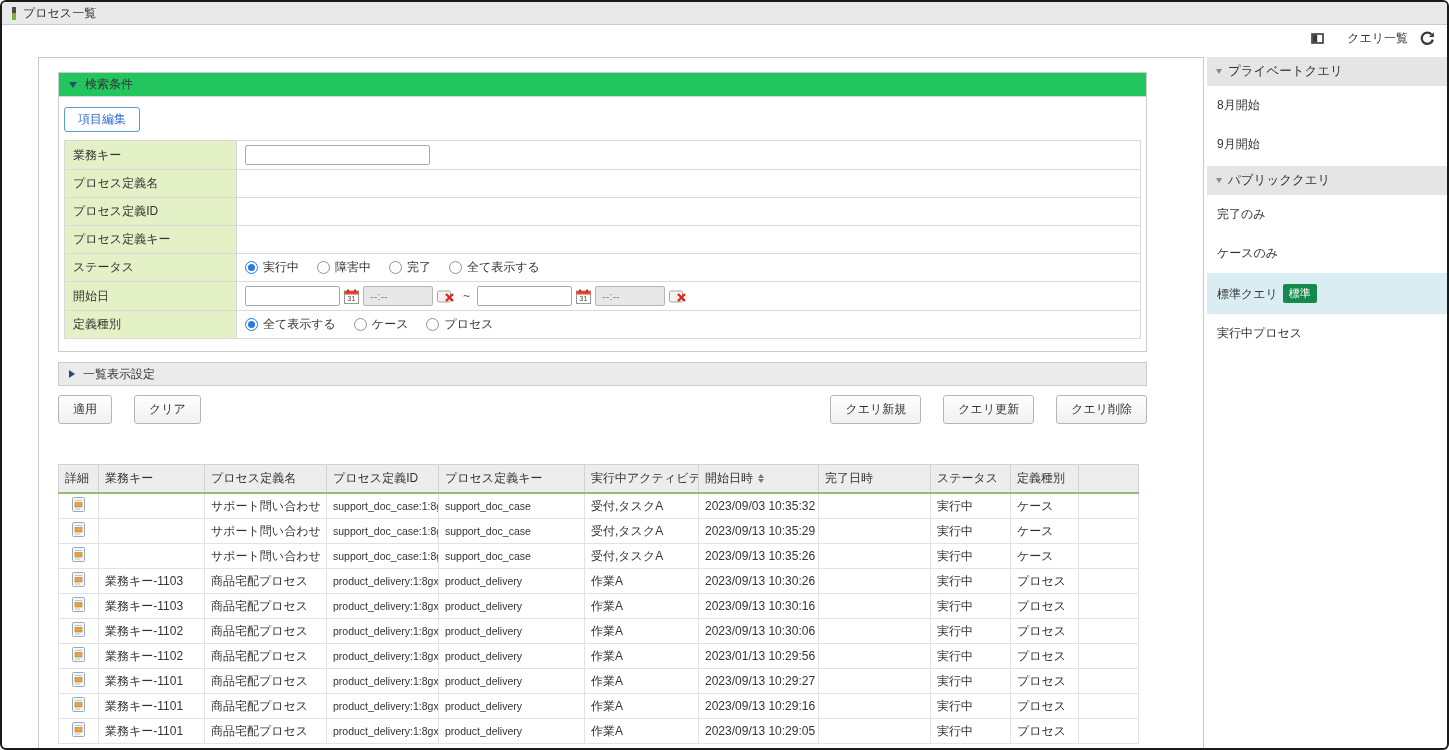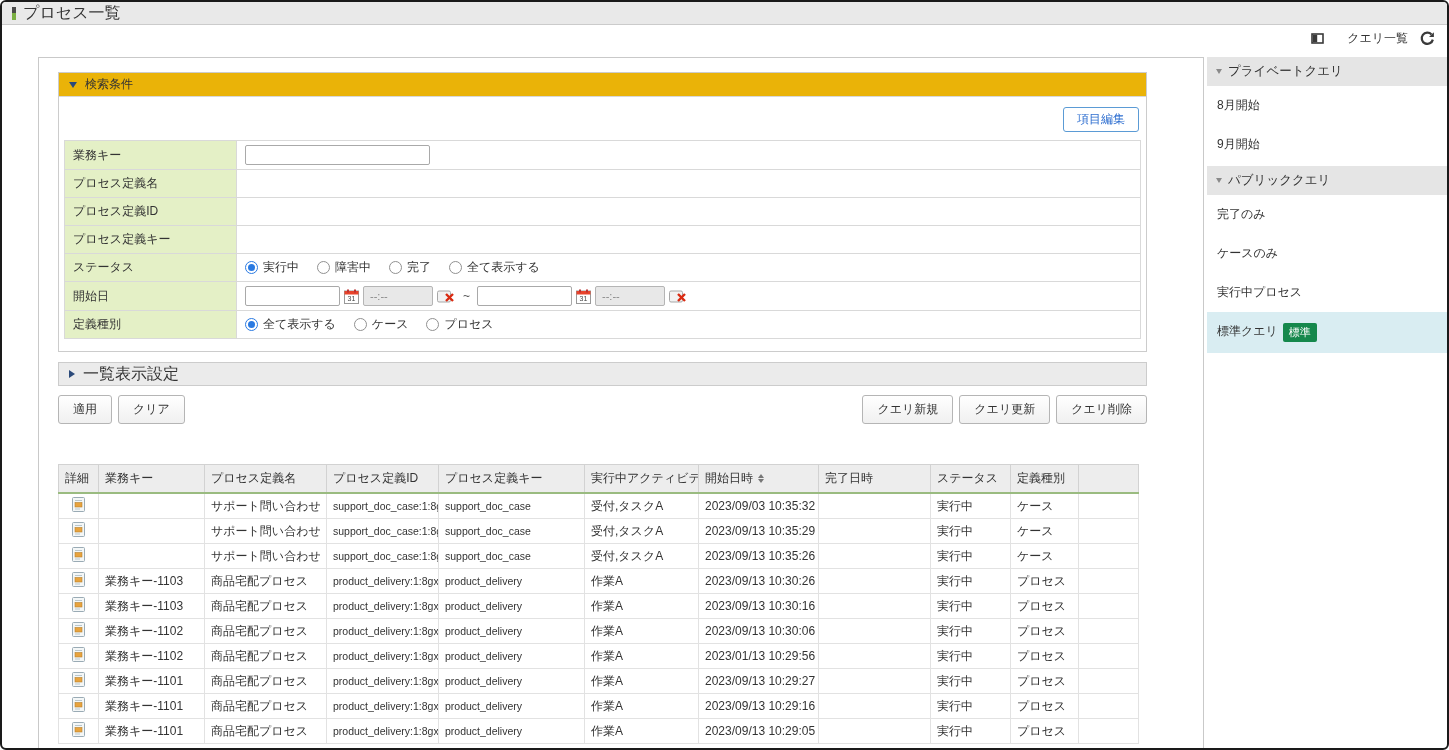--- a/index.html
+++ b/index.html
@@ -4,69 +4,69 @@
 <style>
   * { box-sizing: border-box; }
   html,body { margin:0; padding:0; background:#fff; }
   .window{
     width:1449px; height:750px; border:2px solid #1a1a1a; border-radius:6px;
     overflow:hidden; background:#fff; position:relative;
     font-family:"Liberation Sans","DejaVu Sans",sans-serif; color:#333;
   }
   
   .titlebar{ height:23px; background:#e9e9e9; border-bottom:1px solid #cbcbcb;
-    display:flex; align-items:center; gap:7px; padding-left:10px; font-size:16px; }
+    display:flex; align-items:center; gap:7px; padding-left:10px; font-size:12px; }
   .title-marker{ width:4px; height:13px; display:flex; flex-direction:column; }
   .title-marker .tm-top{ flex:1; background:#4a4a4a; }
   .title-marker .tm-bot{ flex:1; background:#7cb043; }
   
   .toolbar{ height:26px; display:flex; justify-content:flex-end; align-items:center;
     gap:12px; padding-right:12px; font-size:12px; }
   .toolbar .link-group{ display:flex; align-items:center; gap:23px; cursor:pointer; }
   .query-list-label{ color:#333; }
   
   .content{ display:flex; align-items:flex-start; padding-top:6px; }
   .main-panel{ margin-left:36px; width:1166px; min-height:682px; border:1px solid #c9c9c9;
     background:#fff; padding:14px 56px 14px 19px; }
   .sidebar{ flex:1; margin-left:3px; }
   
   .search-box{ border:1px solid #ccc; }
-  .box-header{ height:24px; background:#eab308; border-bottom:1px solid #d8d8d8;
+  .box-header{ height:24px; background:#22c55e; border-bottom:1px solid #d8d8d8;
     display:flex; align-items:center; gap:8px; padding-left:10px; font-size:12px; cursor:pointer; }
   .tri-down{ width:0;height:0;border-left:4px solid transparent;border-right:4px solid transparent;
     border-top:6px solid #2b4a7a; }
   .tri-right{ width:0;height:0;border-top:4px solid transparent;border-bottom:4px solid transparent;
     border-left:6px solid #2b4a7a; }
   .box-body{ padding:8px 5px 12px; }
-  .edit-row{ display:flex; justify-content:flex-end; margin:2px 2px 8px 0; }
+  .edit-row{ display:flex; justify-content:flex-start; margin:2px 2px 8px 0; }
   .btn-outline-blue{ border:1px solid #5b9bd5; color:#2f6fd0; background:#fff; border-radius:3px;
     padding:3px 13px; font-size:12px; cursor:pointer; font-family:inherit; }
   .form-table{ width:100%; border-collapse:collapse; }
   .form-table td{ border:1px solid #d9d9d9; font-size:12px; padding:4px 8px; height:28px; }
   td.flabel{ background:#e4f0c6; width:172px; }
   .text-input{ height:20px; border:1px solid #a9a9a9; border-radius:2px; font-size:12px;
     padding:0 4px; font-family:inherit; }
   .w185{ width:185px; } .w95{ width:95px; }
   .radio-group{ display:flex; align-items:center; }
   .radio-opt{ display:flex; align-items:center; gap:5px; margin-right:18px; cursor:pointer; }
   .radio{ width:13px; height:13px; border:1px solid #919191; border-radius:50%; background:#fff;
     position:relative; flex:none; }
   .radio.checked{ border-color:#2a7ae2; }
   .radio.checked::after{ content:''; position:absolute; inset:2px; border-radius:50%; background:#2a7ae2; }
   .date-group{ display:flex; align-items:center; gap:4px; }
   .time-input{ width:70px; height:20px; border:1px solid #b5b5b5; border-radius:2px;
     background:#e8e8e8; color:#888; font-size:11px; padding:0 6px; font-family:inherit; }
   .tilde{ margin:0 3px; color:#555; }
   
   .collapse-bar{ margin-top:10px; border:1px solid #ccc; background:#ebebeb; height:24px;
-    display:flex; align-items:center; gap:8px; padding-left:10px; font-size:16px; cursor:pointer; }
+    display:flex; align-items:center; gap:8px; padding-left:10px; font-size:12px; cursor:pointer; }
   .action-row{ display:flex; justify-content:space-between; margin-top:9px; }
   .btn{ border:1px solid #b5b5b5; background:linear-gradient(#ffffff,#f0f0f0); border-radius:3px;
     padding:5px 14px; font-size:12px; color:#333; cursor:pointer; font-family:inherit; }
-  .btn-group{ display:flex; gap:6px;font-family:Liberation Serif, serif; }
+  .btn-group{ display:flex; gap:22px;font-family:Liberation Serif, serif; }
   
   .data-table{ table-layout:fixed; width:1080px; border-collapse:collapse; margin-top:40px; }
   .data-table th{ background:#ededed; border:1px solid #d2d2d2; border-bottom:2px solid #9abb80;
     font-weight:normal; font-size:12px; text-align:left; padding:5px 6px; white-space:nowrap;
     overflow:hidden;margin-top:41px; }
   .data-table td{ border:1px solid #e2e2e2; font-size:12px; padding:3px 6px; height:22px;
     white-space:nowrap; overflow:hidden; }
   .data-table td.latin{ font-size:10.5px; }
   .c-detail{ text-align:center; }
   .sort-icon{ display:inline-flex; flex-direction:column; gap:1px; margin-left:5px;
@@ -74,21 +74,21 @@
   .sort-icon .up{ width:0;height:0;border-left:3.5px solid transparent;border-right:3.5px solid transparent;
     border-bottom:4px solid #777; }
   .sort-icon .down{ width:0;height:0;border-left:3.5px solid transparent;border-right:3.5px solid transparent;
     border-top:4px solid #777; }
   .detail-btn{ display:inline-block; cursor:pointer; line-height:0; }
   
   .sb-header{ background:#e5e5e5; padding:6px 9px; font-size:12.5px; display:flex; align-items:center;
     gap:6px; cursor:pointer; }
   .sb-tri{ width:0;height:0;border-left:3.5px solid transparent;border-right:3.5px solid transparent;
     border-top:5px solid #8a8a8a; }
-  .sb-item{ padding:11px 10px; font-size:12px; cursor:pointer; display:flex; align-items:flex-start; }
+  .sb-item{ padding:11px 10px; font-size:12px; cursor:pointer; display:flex; align-items:flex-end; }
   .sb-item.selected{ background:#d9edf2; }
   .badge{ background:#15884c; color:#fff; font-size:11px; padding:2px 6px; border-radius:2px;
     margin-left:5px; }
   .sb-group{ margin-bottom:2px; }
 </style>
 </head>
 <body>
 
 <div class="window">
 
@@ -466,24 +466,24 @@
         <div class="sb-header">
           <span class="sb-tri"></span>
           <span>パブリッククエリ</span>
         </div>
         <div class="sb-item">
             <span>完了のみ</span>
           </div>
         <div class="sb-item">
             <span>ケースのみ</span>
           </div>
-        <div class="sb-item">
-            <span>実行中プロセス</span>
-          </div>
         <div class="sb-item selected">
           <span>標準クエリ</span>
           <span class="badge">標準</span>
         </div>
+        <div class="sb-item">
+            <span>実行中プロセス</span>
+          </div>
       </div>
     </div>
 
   </div>
 </div>
 
 </body></html>

